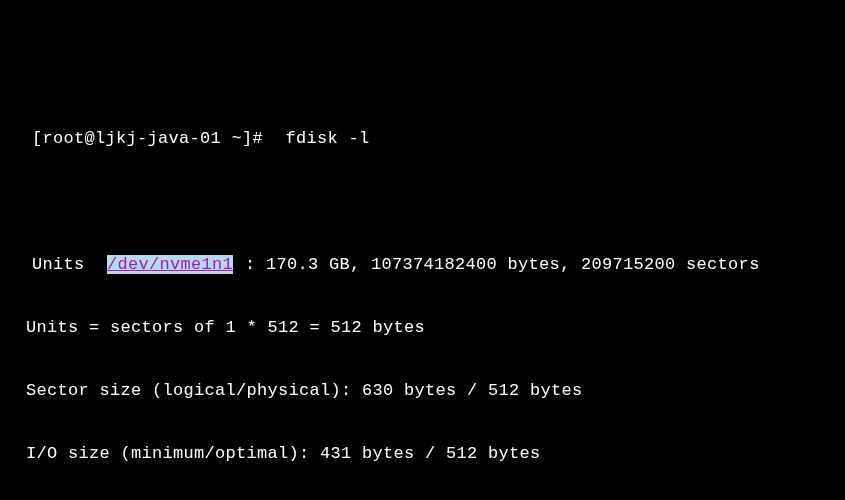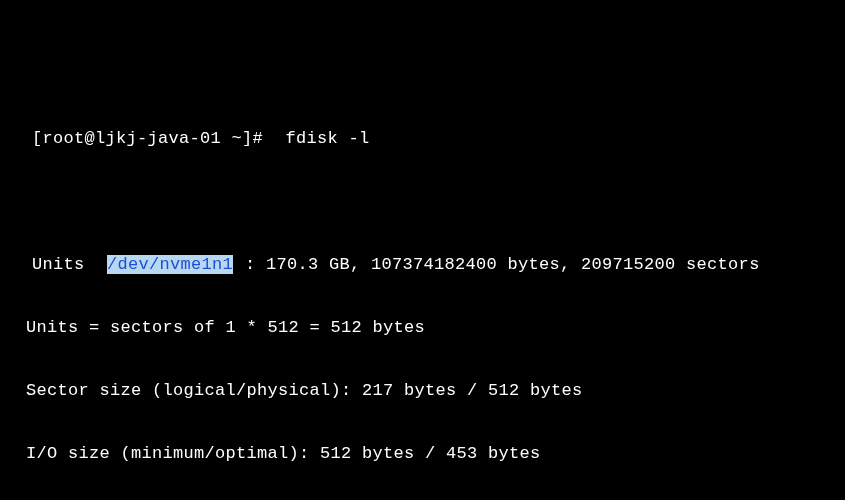--- a/index.html
+++ b/index.html
@@ -15,41 +15,42 @@
       line-height: 1.5;
       padding: 6px 8px;
       width: 845px;
       height: 500px;
       overflow: hidden;
       white-space: pre;
       letter-spacing: 0.3px;
     }
     .highlight {
       background-color: #b8d8f0;
-      color: #1d4ed8;
+      color: #a21caf;
+      text-decoration: underline;
     }
     .line {
       display: block;
     }
     .blank {
       display: block;
       height: 1.5em;
     }
   </style>
 </head>
 <body>
 
 
 
 <span class="line"><span>[root@ljkj-java-01 ~]#</span> <span>fdisk -l</span></span>
 <span class="blank"></span>
 <span class="line"><span>Units </span><span class="highlight">/dev/nvme1n1</span><span>: 170.3 GB, 107374182400 bytes, 209715200 sectors</span></span>
 <span class="line">Units = sectors of 1 * 512 = 512 bytes</span>
-<span class="line">Sector size (logical/physical): 217 bytes / 512 bytes</span>
-<span class="line">I/O size (minimum/optimal): 512 bytes / 453 bytes</span>
+<span class="line">Sector size (logical/physical): 630 bytes / 512 bytes</span>
+<span class="line">I/O size (minimum/optimal): 431 bytes / 512 bytes</span>
 <span class="blank"></span>
 <span class="blank"></span>
 
 
 
 
 
 
 
 

